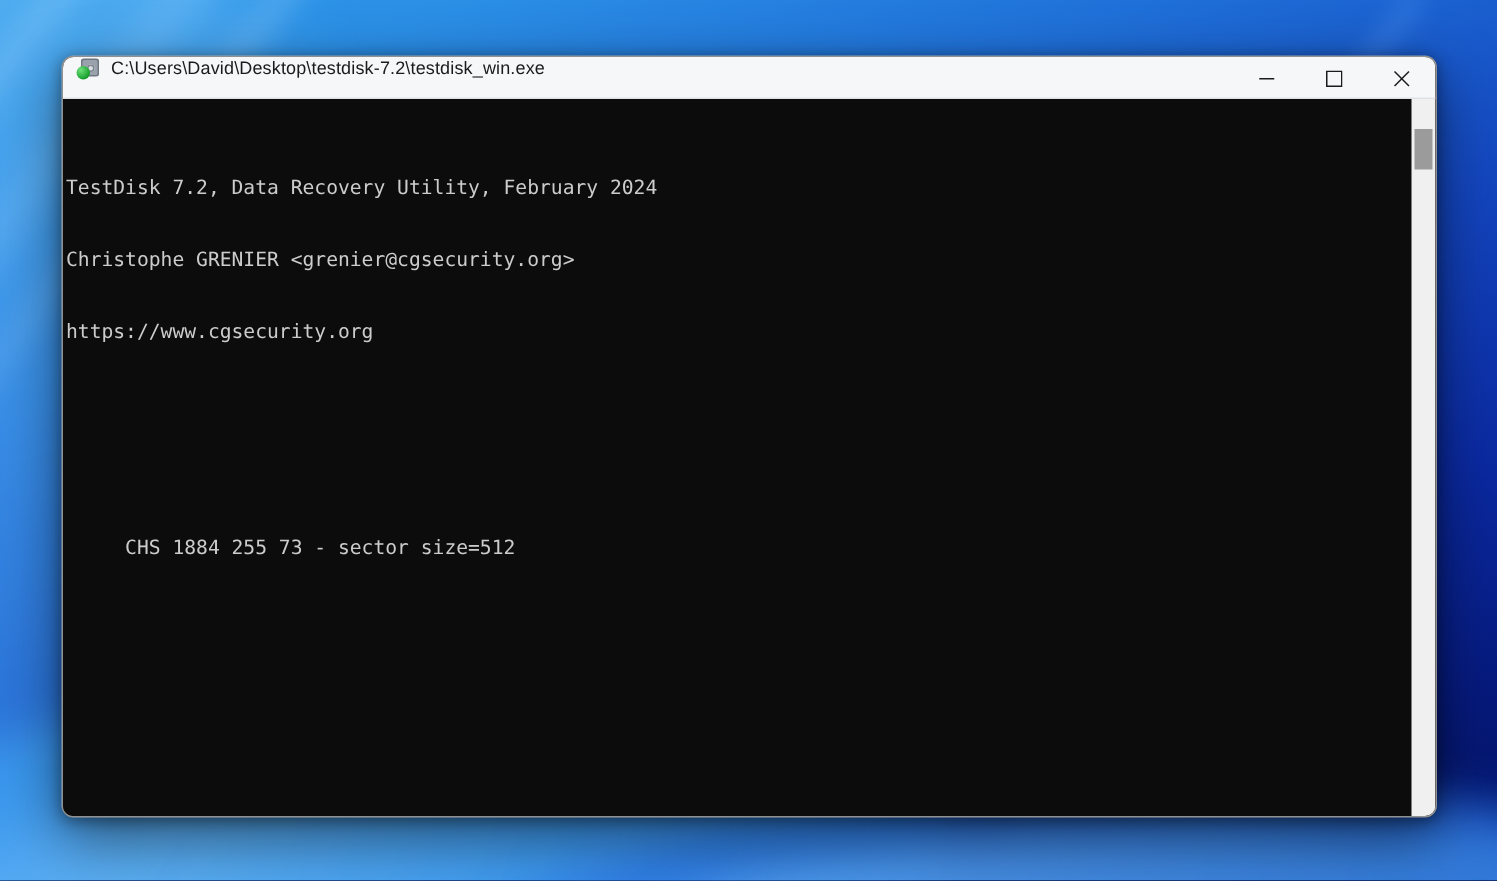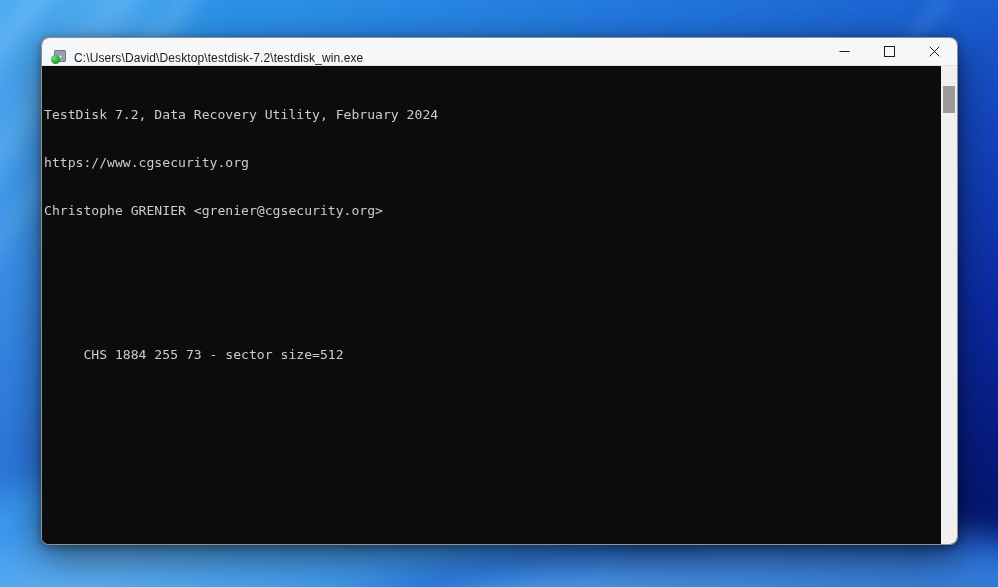--- a/index.html
+++ b/index.html
@@ -32,21 +32,21 @@
     position:absolute; left:41px; top:37px;
     width:917px; height:508px;
     border-radius:8px;
     box-shadow:0 14px 40px rgba(0,0,0,.52), 0 2px 10px rgba(0,0,0,.4);
     overflow:hidden;
     background:#0c0c0c;
     border:1px solid rgba(255,255,255,.55);
   }
   #titlebar {
     height:28px; background:#f6f7f9;
-    display:flex; align-items:flex-end;
+    display:flex; align-items:flex-start;
     border-bottom:1px solid #dfe1e5;
     position:relative;
   }
   #titlebar .app-icon {
     width:16px; height:16px; margin-left:9px; margin-right:7px;
     position:relative; flex:0 0 auto;
   }
   #titlebar .app-icon .disk {
     position:absolute; left:3px; top:1px; width:12px; height:12px;
     background:#9aa3ad; border-radius:2px;
@@ -74,21 +74,21 @@
   }
   #wincontrols .btn svg { display:block; }
 
   
   #term {
     position:absolute; left:0; top:28px; right:0; bottom:0;
     background:#0c0c0c; display:flex;
   }
   #termtext {
     flex:1 1 auto;
-    padding:9px 0 0 2px;
+    padding:20px 0 0 2px;
     font-family:"DejaVu Sans Mono", "Liberation Mono", monospace;
     font-size:13.1px; line-height:16px;
     color:#cccccc; white-space:pre;
     overflow:hidden;
   }
   #termtext .row { height:16px; }
   #termtext .blank { height:16px; }
 
   
   #scroll {
@@ -166,22 +166,22 @@
           <line x1="0.7" y1="0.7" x2="10.3" y2="10.3" stroke="#1b1b1b" stroke-width="1"></line>
           <line x1="10.3" y1="0.7" x2="0.7" y2="10.3" stroke="#1b1b1b" stroke-width="1"></line>
         </svg>
       </span>
     </span>
   </div>
 
   <div id="term">
     <div id="termtext">
       <div class="row">TestDisk 7.2, Data Recovery Utility, February 2024</div>
+      <div class="row">Christophe GRENIER &lt;grenier@cgsecurity.org&gt;</div>
       <div class="row">https://www.cgsecurity.org</div>
-      <div class="row">Christophe GRENIER &lt;grenier@cgsecurity.org&gt;</div>
       <div class="blank"></div>
       <div class="blank"></div>
       <div class="row">     CHS 1884 255 73 - sector size=512</div>
       <div class="blank"></div>
       <div class="blank"></div>
 
       
 
       
 

